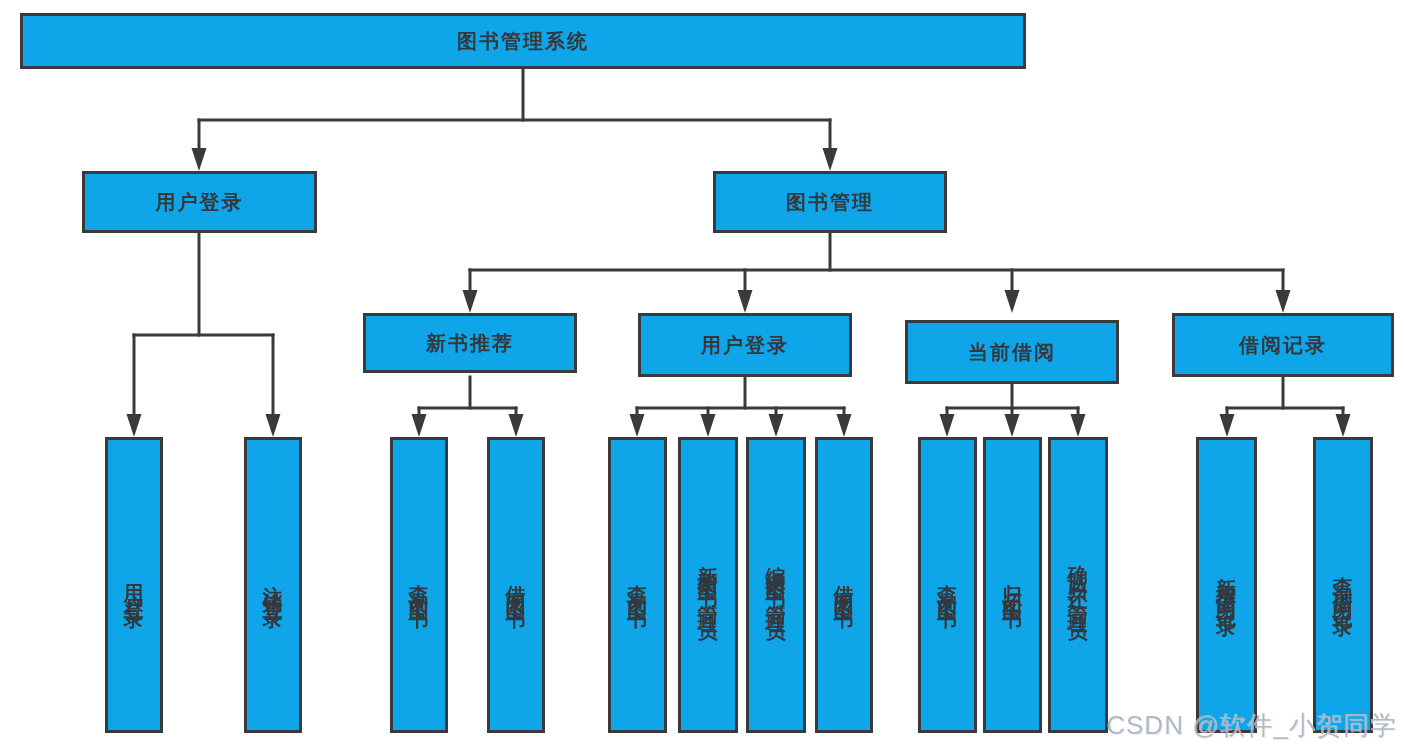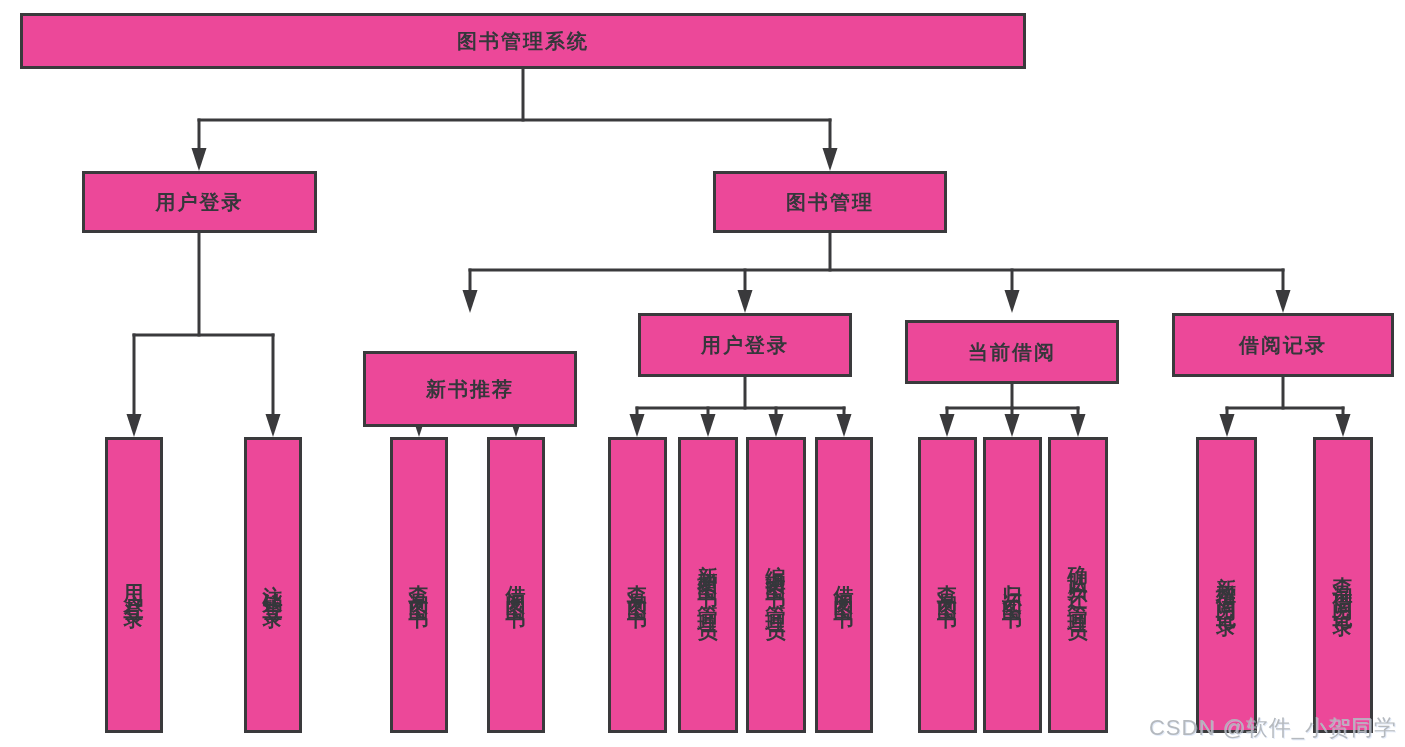--- a/index.html
+++ b/index.html
@@ -13,21 +13,21 @@
     color: #35373b;
   }
   svg.connectors {
     position: absolute;
     left: 0; top: 0;
     width: 1405px; height: 747px;
   }
   .node {
     position: absolute;
     box-sizing: border-box;
-    background: #ec4899;
+    background: #0ea5e9;
     border: 3px solid #3a3a3c;
     display: flex;
     align-items: center;
     justify-content: center;
     z-index: 2;
   }
   .node span {
     font-size: 20px;
     font-weight: 600;
     letter-spacing: 2px;
@@ -37,21 +37,21 @@
   .node.v span {
     writing-mode: vertical-rl;
     text-orientation: mixed;
     letter-spacing: 8px;
     line-height: 1;
   }
   .watermark {
     position: absolute;
     right: 8px;
     bottom: 4px;
-    font-size: 22px;
+    font-size: 26px;
     letter-spacing: 1px;
     color: rgba(177, 181, 187, 0.95);
     text-shadow: 1px 1px 0 rgba(205, 220, 245, 0.55);
     z-index: 3;
     white-space: nowrap;
   }
 </style>
 </head>
 <body>
 
@@ -130,21 +130,21 @@
     <span>图书管理系统</span>
   </div>
 
   <div class="node h" style="left:82px; top:171px; width:235px; height:62px;">
     <span>用户登录</span>
   </div>
   <div class="node h" style="left:713px; top:171px; width:234px; height:62px;">
     <span>图书管理</span>
   </div>
 
-  <div class="node h" style="left:363px; top:313px; width:214px; height:76px;margin-top:38px;">
+  <div class="node h" style="left:363px; top:313px; width:214px; height:60px;">
     <span>新书推荐</span>
   </div>
   <div class="node h" style="left:638px; top:313px; width:214px; height:64px;">
     <span>用户登录</span>
   </div>
   <div class="node h" style="left:905px; top:313px; width:214px; height:64px;margin-top:7px;">
     <span>当前借阅</span>
   </div>
   <div class="node h" style="left:1172px; top:313px; width:222px; height:64px;">
     <span>借阅记录</span>

